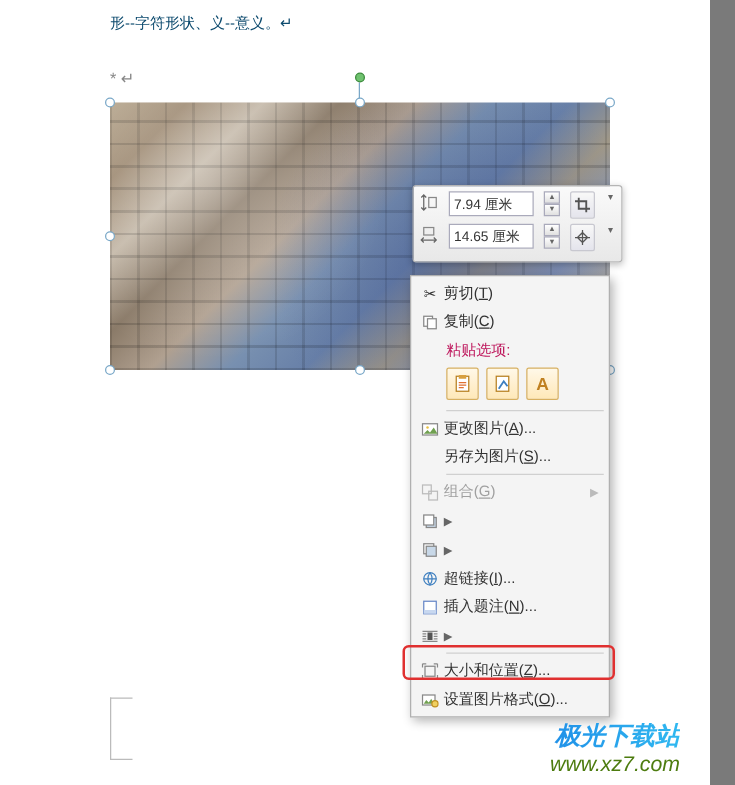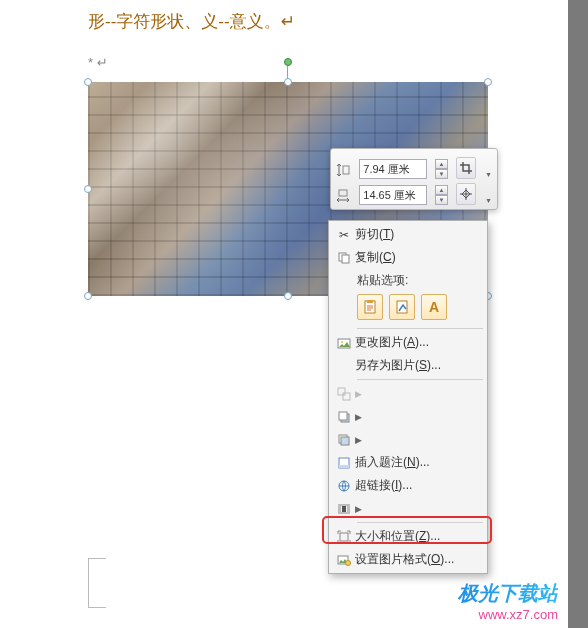--- a/index.html
+++ b/index.html
@@ -1,53 +1,53 @@
 <!DOCTYPE html>
 <html><head>
 <meta charset="utf-8">
 <style>
   * { box-sizing: border-box; margin: 0; padding: 0; font-family: "Microsoft YaHei", sans-serif; }
   body { width: 588px; height: 628px; background: #fff; position: relative; overflow: hidden; }
   .page { position: absolute; left: 0; top: 0; width: 568px; height: 628px; background: #fff; }
   .page-edge { position: absolute; right: 0; top: 0; width: 20px; height: 628px; background: #7a7a7a; }
-  .doc-text { position: absolute; top: 10px; left: 88px; font-size: 17px; color: #a16207; }
+  .doc-text { position: absolute; top: 10px; left: 88px; font-size: 12px; color: #0c4a6e; }
   .doc-ret { position: absolute; top: 55px; left: 88px; font-size: 13px; color: #888; }
   .image-box { position: absolute; top: 82px; left: 88px; width: 400px; height: 214px; }
   .sel-handle { position: absolute; width: 8px; height: 8px; background: #fff; border: 1px solid #7aa8c8; border-radius: 50%; }
   .h-tl { top:-4px; left:-4px; } .h-tm { top:-4px; left:196px; } .h-tr { top:-4px; right:-4px; }
   .h-ml { top:103px; left:-4px; } .h-mr { top:103px; right:-4px; }
   .h-bl { bottom:-4px; left:-4px; } .h-bm { bottom:-4px; left:196px; } .h-br { bottom:-4px; right:-4px; }
   .rot-handle { position:absolute; top:-24px; left:196px; width:8px; height:8px; background:#6fc26f; border:1px solid #3a8a3a; border-radius:50%; }
   .rot-line { position:absolute; top:-16px; left:199px; width:1px; height:14px; background:#7aa8c8; }
   .photo { width: 100%; height: 100%; background: linear-gradient(135deg,#b8a890 0%,#9c8870 10%,#c4b8a8 20%,#8a7a68 30%,#b0a090 40%,#7890b0 50%,#6880a8 60%,#a09888 70%,#8898b8 80%,#b8b0a0 90%,#707890 100%); position: relative; overflow: hidden; }
   .photo::before { content:""; position:absolute; inset:0; background: repeating-linear-gradient(0deg, rgba(0,0,0,0.15) 0 2px, transparent 2px 18px), repeating-linear-gradient(90deg, rgba(0,0,0,0.12) 0 2px, transparent 2px 22px); }
   .photo::after { content:""; position:absolute; inset:0; background: radial-gradient(circle at 20% 30%, rgba(255,255,255,0.25), transparent 40%), radial-gradient(circle at 70% 60%, rgba(60,80,140,0.4), transparent 50%); }
   .float-toolbar { position: absolute; top: 148px; left: 330px; width: 168px; background: linear-gradient(#fafafa,#e8e8e8); border: 1px solid #b5b5b5; border-radius: 3px; box-shadow: 0 2px 6px rgba(0,0,0,0.25); padding: 4px; }
-  .ft-row { display: flex; align-items: flex-end; gap: 8px; height: 26px; }
+  .ft-row { display: flex; align-items: flex-start; gap: 8px; height: 26px; }
   .ft-icon { width: 18px; height: 18px; display:flex; align-items:center; justify-content:center; font-size:11px; color:#555; }
   .ft-input { width: 68px; height: 20px; border: 1px solid #aab; background: #fff; font-size: 11px; padding: 0 3px; color:#333; }
   .spin { width: 14px; height: 20px; display:flex; flex-direction:column; }
   .spin div { flex:1; border:1px solid #aab; background:linear-gradient(#fff,#e0e0e0); font-size:6px; text-align:center; line-height:8px; color:#666; }
   .ft-btn { width: 22px; height: 22px; border:1px solid #c8c8d0; background:linear-gradient(#f8f8f8,#e4e4ec); border-radius:2px; display:flex; align-items:center; justify-content:center; font-size:10px; color:#555; }
   .ft-dd { width: 10px; font-size:8px; color:#666; text-align:center; }
   .ctx-menu { position: absolute; top: 220px; left: 328px; width: 160px; background: #f4f4f4; border: 1px solid #b0b0b0; box-shadow: 2px 3px 8px rgba(0,0,0,0.3); padding: 2px 0; font-size: 12px; color: #333; }
   .ctx-item { display: flex; align-items: center; height: 23px; padding: 0 8px 0 4px; position: relative; }
   .ctx-item.disabled { color: #a0a0a0; }
   .ctx-icon { width: 22px; height: 18px; display: flex; align-items: center; justify-content: center; font-size: 12px; }
   .ctx-label { flex: 1; white-space: nowrap; }
   .ctx-arrow { font-size: 9px; color: #666; }
   .ctx-item.disabled .ctx-arrow { color:#bbb; }
   .ctx-sep { height: 1px; background: #d0d0d0; margin: 2px 4px 2px 28px; }
-  .paste-header { padding: 3px 8px 2px 28px; font-size: 12px; color: #404040; }
+  .paste-header { padding: 3px 8px 2px 28px; font-size: 12px; color: #be185d; }
   .paste-row { display: flex; gap: 6px; padding: 3px 8px 6px 28px; }
   .paste-btn { width: 26px; height: 26px; border: 1px solid #d8b060; background: linear-gradient(#fff8e8,#ffe8b8); border-radius: 2px; display:flex; align-items:center; justify-content:center; font-size:13px; }
   .highlight-box { position: absolute; top: 516px; left: 322px; width: 170px; height: 28px; border: 2.5px solid #e03030; border-radius: 5px; pointer-events: none; }
-  .watermark { position: absolute; bottom: 6px; right: 10px; text-align: right; margin-top: 36px; }
+  .watermark { position: absolute; bottom: 6px; right: 24px; text-align: right; margin-top: 36px; }
   .wm-cn { font-size: 20px; font-weight: bold; font-style: italic; background: linear-gradient(90deg,#2090e8,#30b8f0); -webkit-background-clip: text; background-clip: text; color: transparent; }
-  .wm-url { font-size: 13px; color: #ec4899; }
+  .wm-url { font-size: 17px; color: #4d7c0f; font-style: italic; }
   .bracket { position: absolute; left: 88px; bottom: 20px; width: 18px; height: 50px; border-left: 1px solid #bbb; border-top: 1px solid #bbb; border-bottom: 1px solid #bbb; }
   u { text-decoration: underline; }
 </style>
 </head>
 <body>
 
 <div class="page">
   <div class="doc-text">形--字符形状、义--意义。↵</div>
   <div class="doc-ret">* ↵</div>
 
@@ -155,20 +155,21 @@
       <span class="ctx-label">另存为图片(<u>S</u>)...</span>
     </div>
     <div class="ctx-sep"></div>
     <div class="ctx-item disabled">
       <span class="ctx-icon">
         <svg width="14" height="14" viewBox="0 0 14 14">
             <rect x="1" y="1" width="7" height="7" fill="none" stroke="#bbb"></rect>
             <rect x="6" y="6" width="7" height="7" fill="none" stroke="#bbb"></rect>
           </svg>
       </span>
+      <span class="ctx-label">组合(<u>G</u>)</span>
       <span class="ctx-arrow">▶</span>
     </div>
     <div class="ctx-item">
       <span class="ctx-icon">
         <svg width="14" height="14" viewBox="0 0 14 14">
             <rect x="4" y="4" width="8" height="8" fill="#c8d8e8" stroke="#888"></rect>
             <rect x="2" y="2" width="8" height="8" fill="#fff" stroke="#888"></rect>
           </svg>
       </span>
       <span class="ctx-arrow">▶</span>
@@ -178,34 +179,34 @@
         <svg width="14" height="14" viewBox="0 0 14 14">
             <rect x="2" y="2" width="8" height="8" fill="#fff" stroke="#888"></rect>
             <rect x="4" y="4" width="8" height="8" fill="#c8d8e8" stroke="#888"></rect>
           </svg>
       </span>
       <span class="ctx-arrow">▶</span>
     </div>
     <div class="ctx-item">
       <span class="ctx-icon">
         <svg width="14" height="14" viewBox="0 0 14 14">
+            <circle cx="7" cy="7" r="5" fill="none" stroke="#4080c0"></circle>
+            <path d="M2 7h10M7 2c2 3 2 7 0 10M7 2c-2 3-2 7 0 10" stroke="#4080c0" fill="none"></path>
+          </svg>
+      </span>
+      <span class="ctx-label">超链接(<u>I</u>)...</span>
+    </div>
+    <div class="ctx-item">
+      <span class="ctx-icon">
+        <svg width="14" height="14" viewBox="0 0 14 14">
             <rect x="2" y="2" width="10" height="10" fill="#fff" stroke="#6888c8"></rect>
             <rect x="2" y="9" width="10" height="3" fill="#c8d8f0"></rect>
           </svg>
       </span>
       <span class="ctx-label">插入题注(<u>N</u>)...</span>
-    </div>
-    <div class="ctx-item">
-      <span class="ctx-icon">
-        <svg width="14" height="14" viewBox="0 0 14 14">
-            <circle cx="7" cy="7" r="5" fill="none" stroke="#4080c0"></circle>
-            <path d="M2 7h10M7 2c2 3 2 7 0 10M7 2c-2 3-2 7 0 10" stroke="#4080c0" fill="none"></path>
-          </svg>
-      </span>
-      <span class="ctx-label">超链接(<u>I</u>)...</span>
     </div>
     <div class="ctx-item">
       <span class="ctx-icon">
         <svg width="14" height="14" viewBox="0 0 14 14">
             <rect x="5" y="4" width="4" height="6" fill="#555"></rect>
             <path d="M1 3h12M1 5h3M10 5h3M1 7h3M10 7h3M1 9h3M10 9h3M1 11h12" stroke="#888"></path>
           </svg>
       </span>
       <span class="ctx-arrow">▶</span>
     </div>

